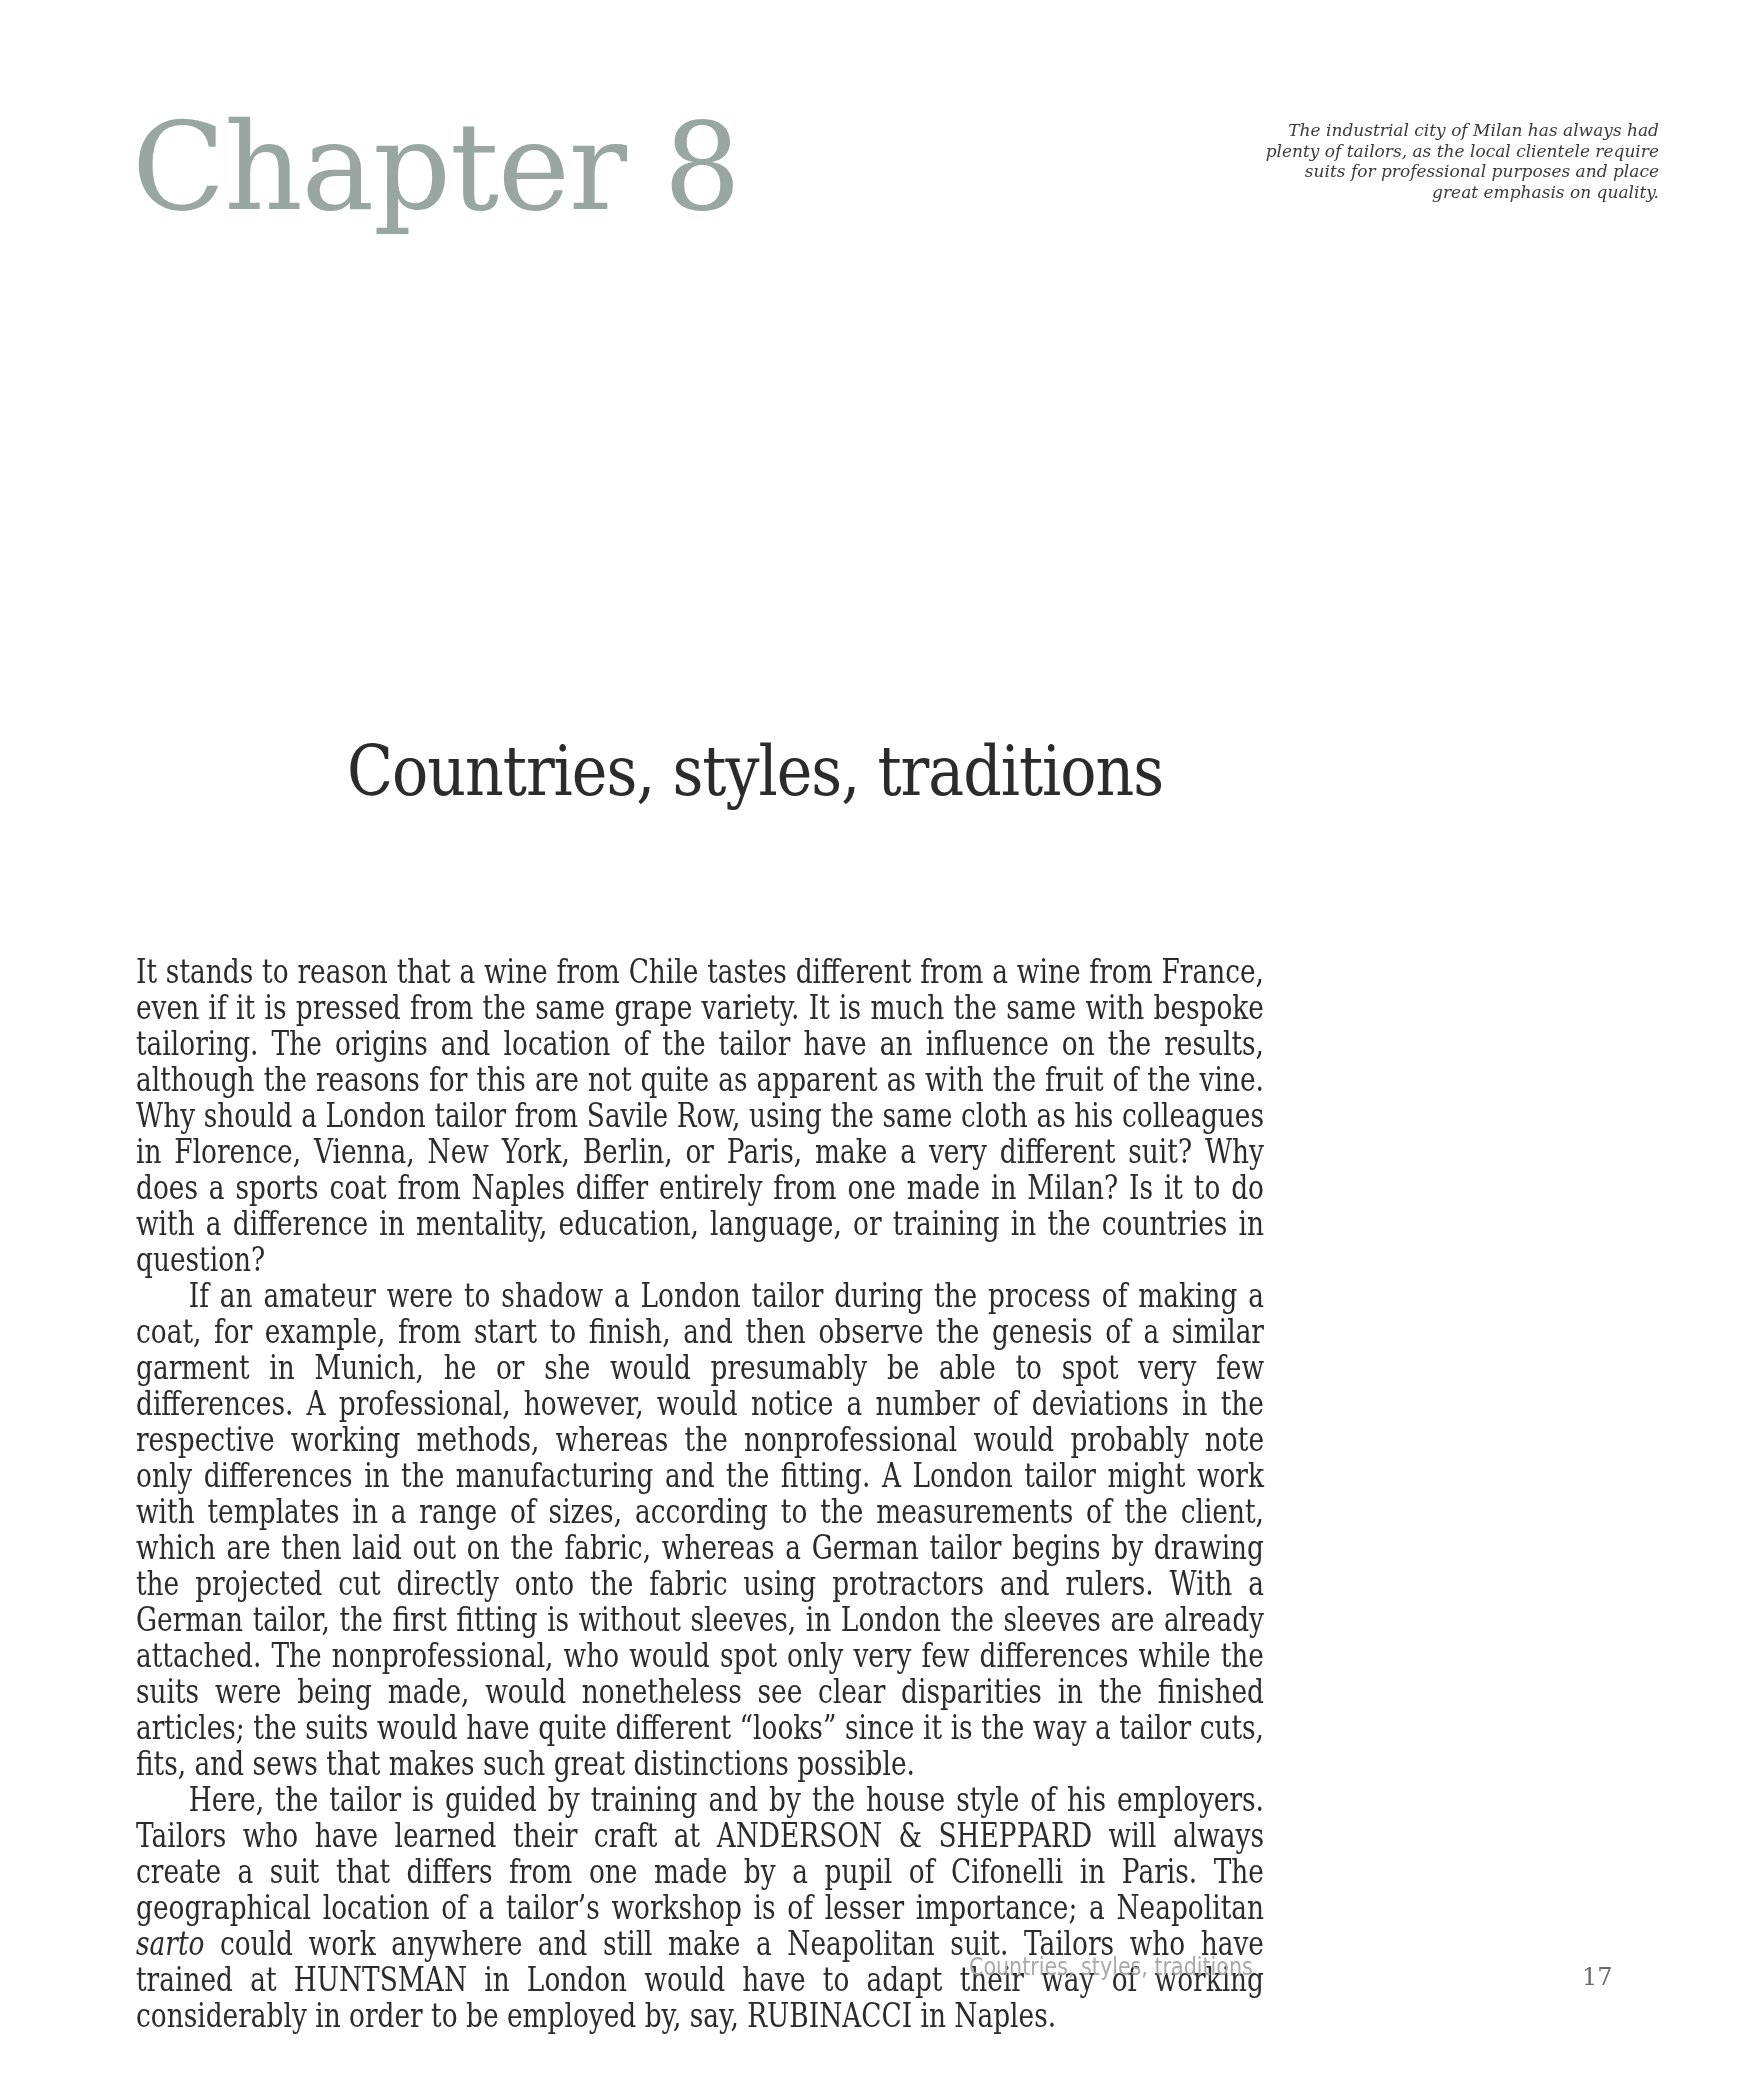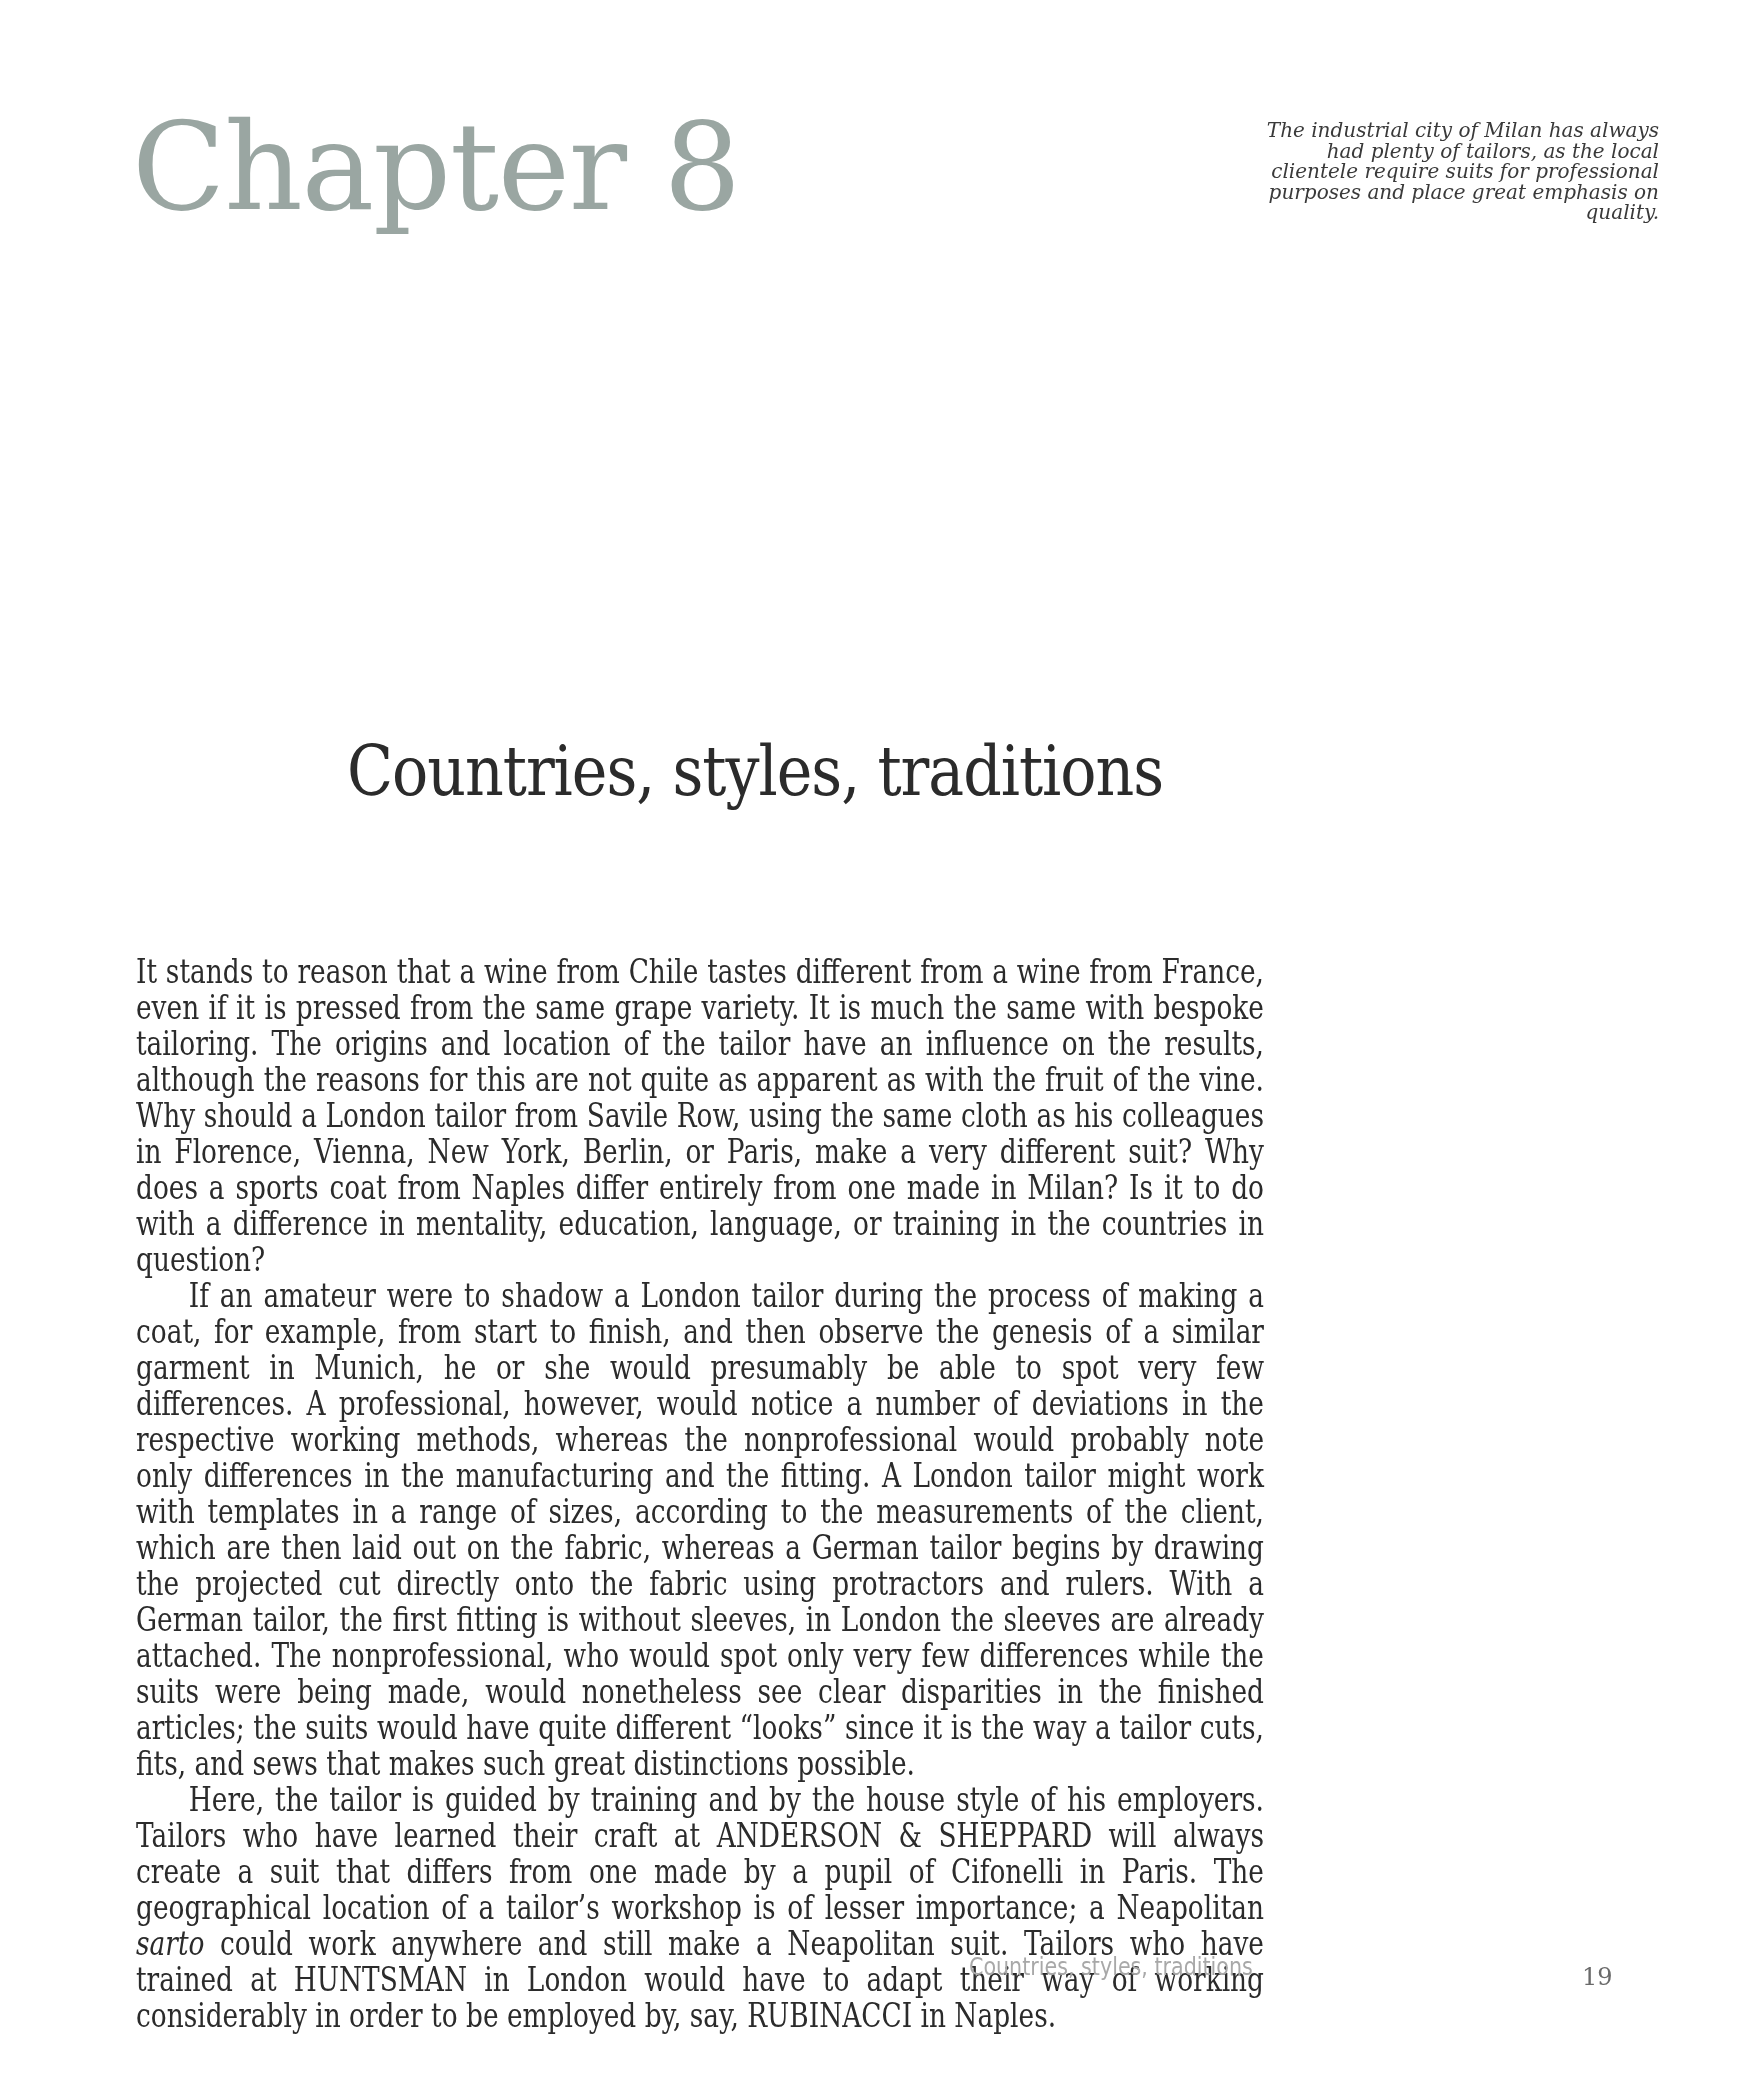--- a/index.html
+++ b/index.html
@@ -27,21 +27,21 @@
       white-space: nowrap;
     }
     .sidebar-caption {
       position: absolute;
       right: 81px;
       top: 120px;
       width: 399px;
       text-align: right;
       font-family: "DejaVu Serif", serif;
       font-style: italic;
-      font-size: 20px;
+      font-size: 17px;
       line-height: 20.6px;
       color: #3a3a3a;
     }
     .section-title {
       position: absolute;
       left: 347px;
       top: 733px;
       width: 917px;
       text-align: left;
       font-family: "DejaVu Serif", serif;
@@ -111,16 +111,16 @@
   <h1 class="section-title" style="margin:0;font-weight:normal;">Countries, styles, traditions</h1>
 
   <div class="body-text">
     <p>It stands to reason that a wine from Chile tastes different from a wine from France, even if it is pressed from the same grape variety. It is much the same with bespoke tailoring. The origins and location of the tailor have an influence on the results, although the reasons for this are not quite as apparent as with the fruit of the vine. Why should a London tailor from Savile Row, using the same cloth as his colleagues in Florence, Vienna, New York, Berlin, or Paris, make a very different suit? Why does a sports coat from Naples differ entirely from one made in Milan? Is it to do with a difference in mentality, education, lan­guage, or training in the countries in question?</p>
     <p class="indent">If an amateur were to shadow a London tailor during the process of making a coat, for example, from start to finish, and then observe the genesis of a similar garment in Munich, he or she would presumably be able to spot very few differences. A professional, however, would notice a number of deviations in the respective working methods, whereas the nonprofessional would probably note only differences in the manufacturing and the fitting. A London tailor might work with templates in a range of sizes, according to the measurements of the client, which are then laid out on the fabric, whereas a German tailor begins by drawing the projected cut directly onto the fabric using protrac­tors and rulers. With a German tailor, the first fitting is without sleeves, in London the sleeves are already attached. The nonprofessional, who would spot only very few differences while the suits were being made, would nonetheless see clear disparities in the finished articles; the suits would have quite different “looks” since it is the way a tailor cuts, fits, and sews that makes such great dis­tinctions possible.</p>
     <p class="indent"><span>Here, the tailor is guided by training and by the house style of his employers. Tailors who have learned their craft at ANDERSON &amp; SHEPPARD will always create a suit that differs from one made by a pupil of Cifonelli in Paris. The geographical location of a tailor’s workshop is of lesser importance; a Neapolitan </span><em>sarto</em><span> could work anywhere and still make a Neapolitan suit. Tailors who have trained at HUNTSMAN in London would have to adapt their way of working considerably in order to be employed by, say, RUBINACCI in Naples.</span></p>
   </div>
 
   <div class="running-footer">Countries, styles, traditions</div>
 
-  <div class="page-number">19</div>
+  <div class="page-number">17</div>
 
 </div>
 
 
 </body></html>

